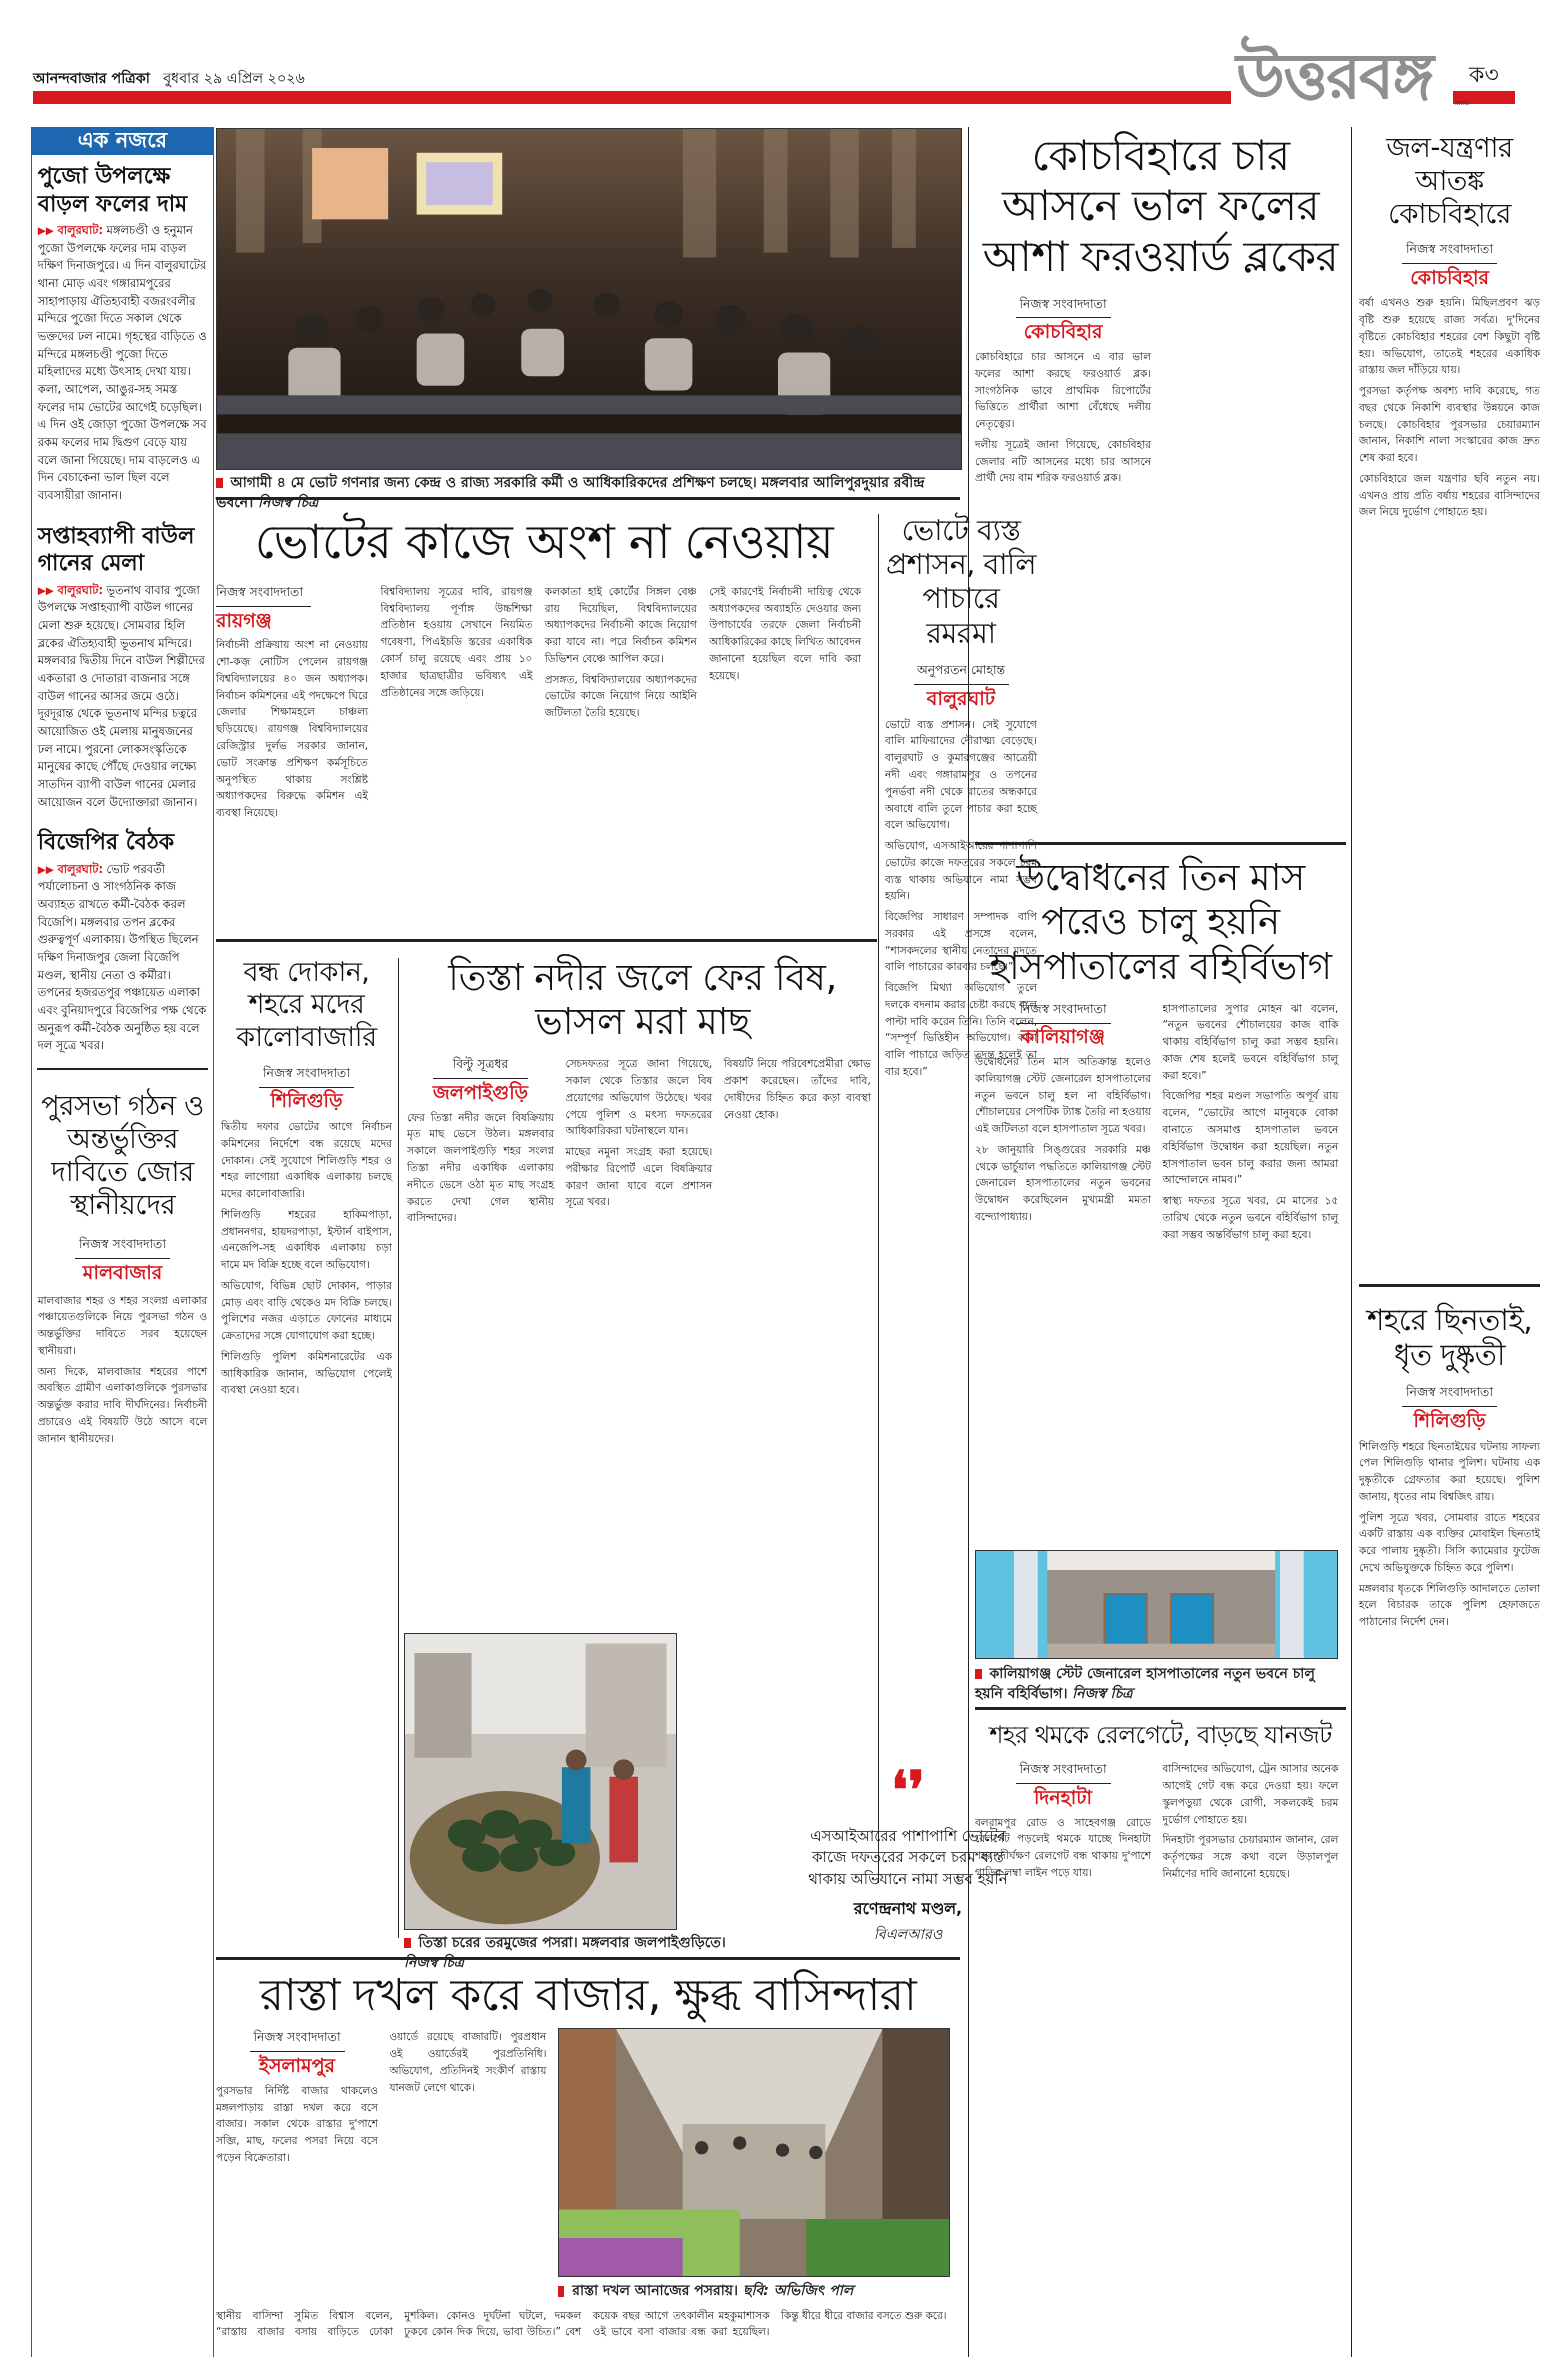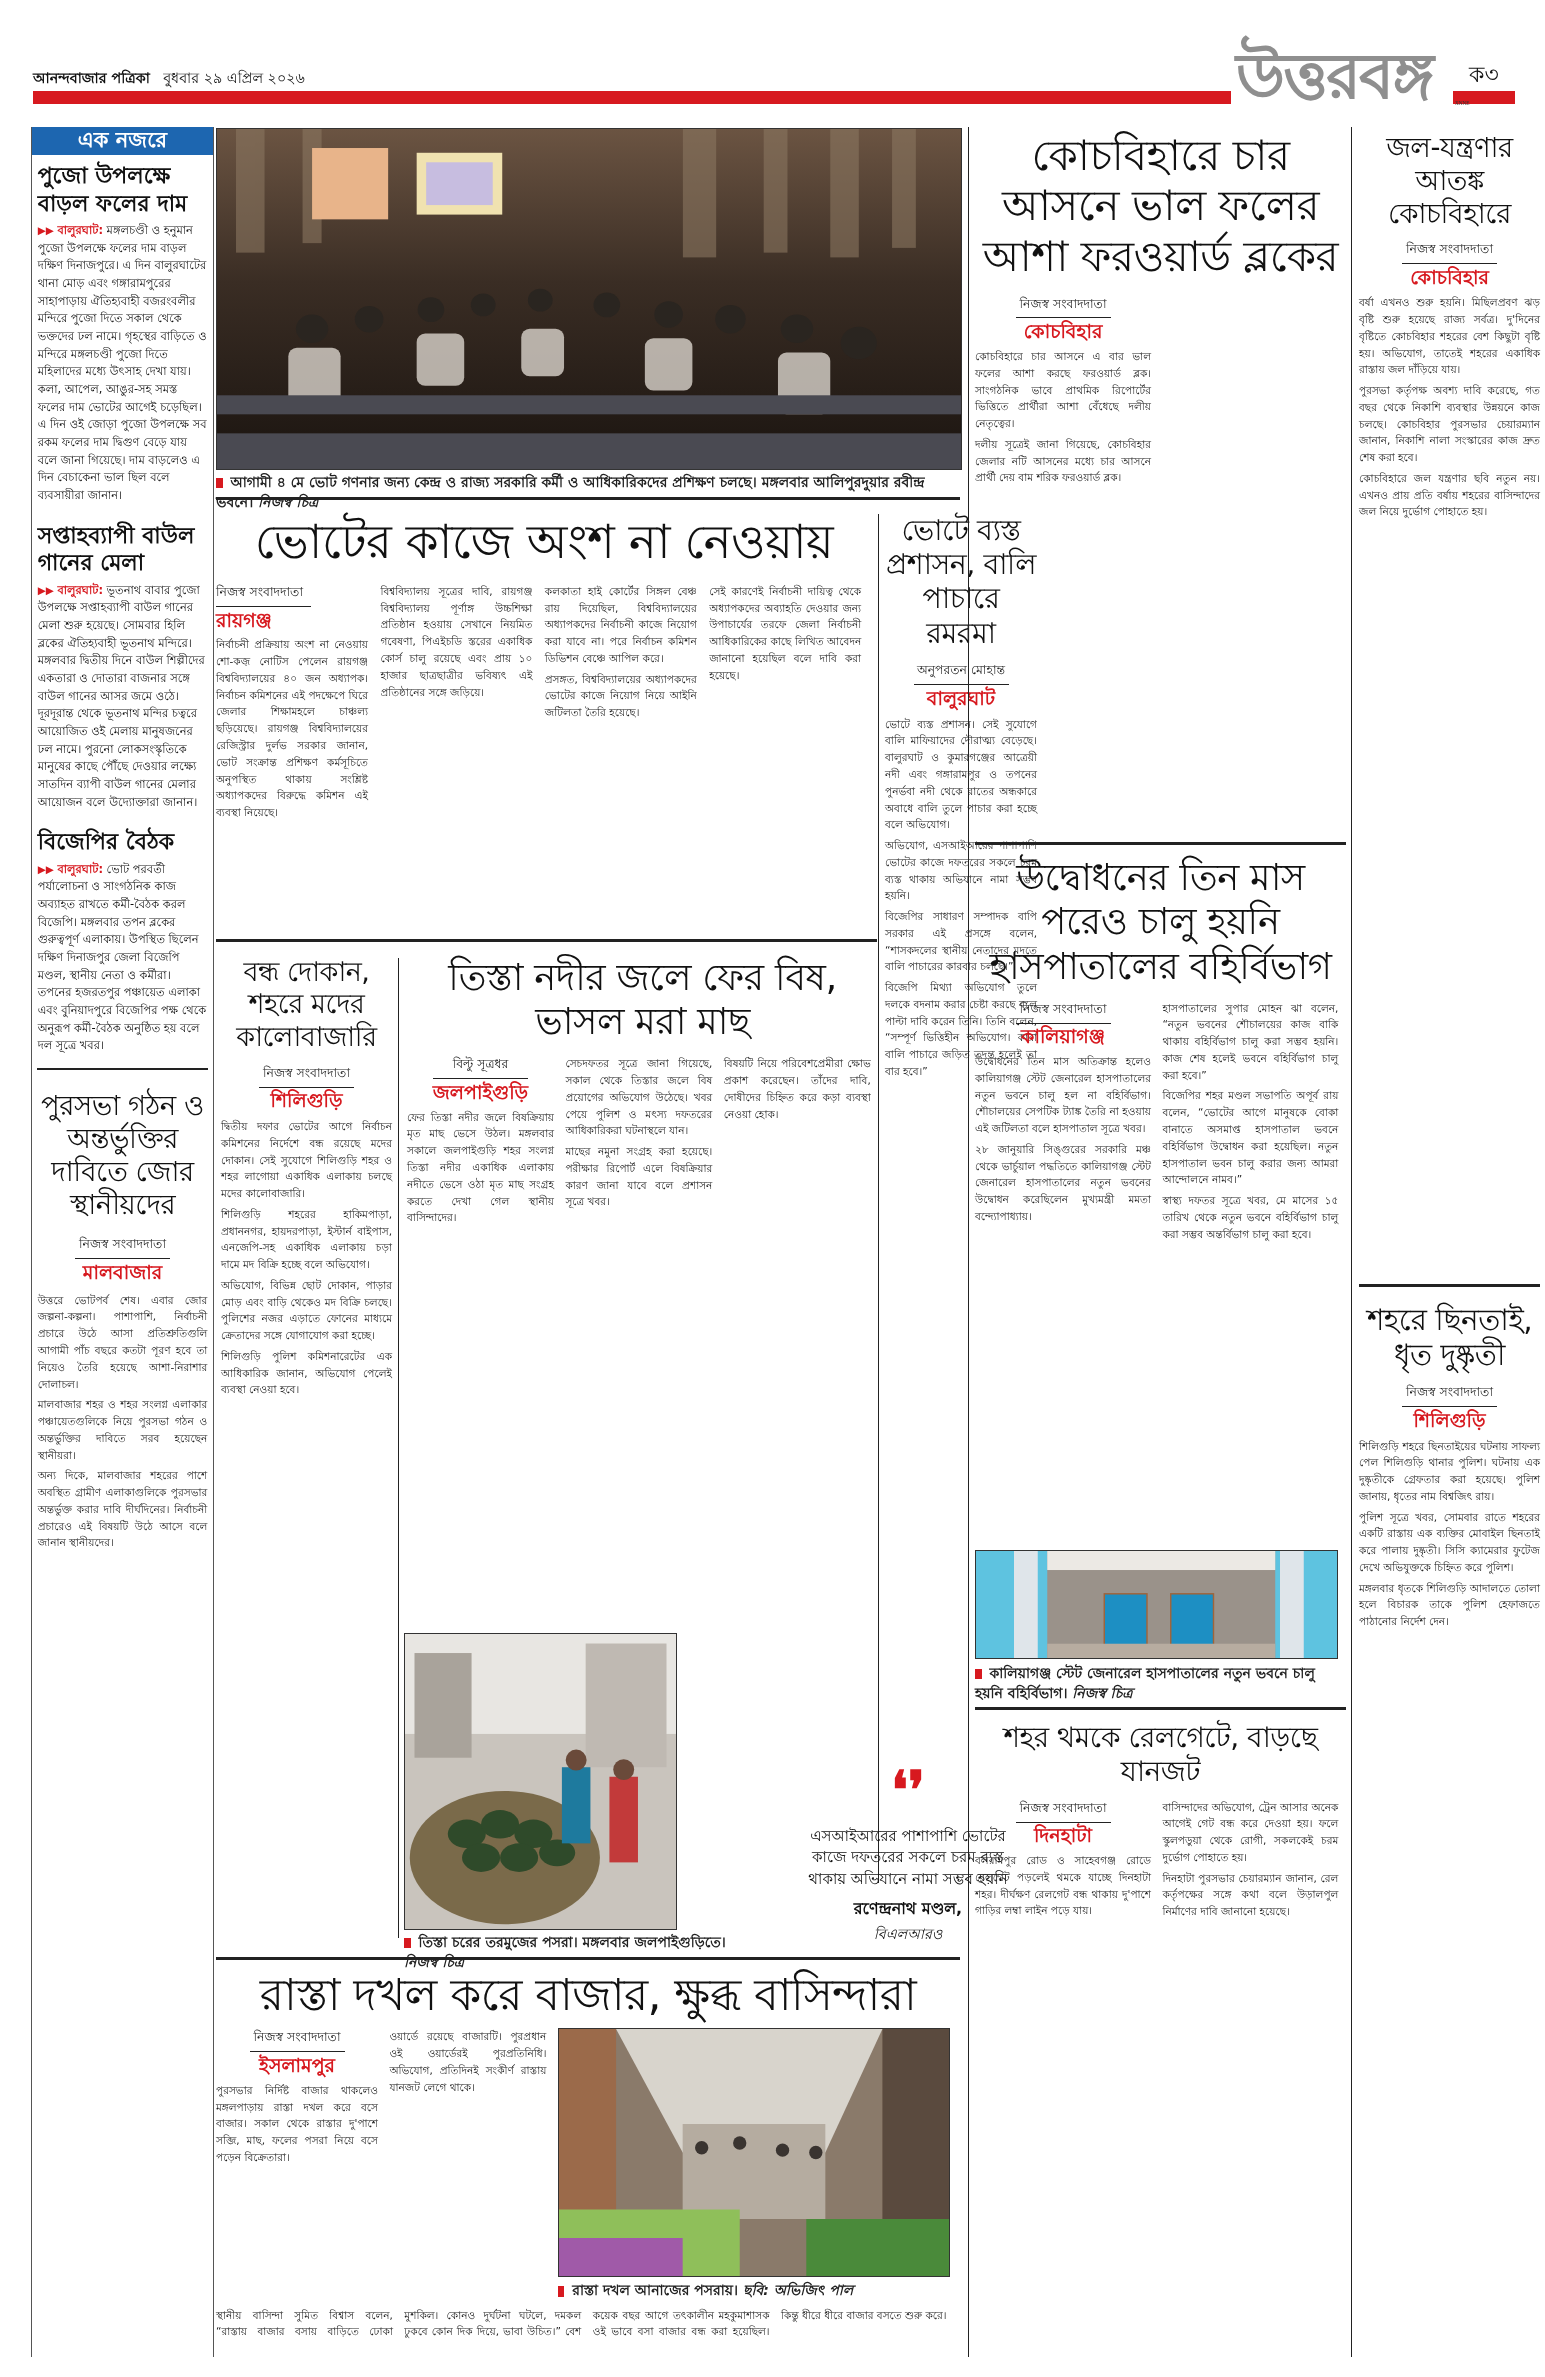--- a/index.html
+++ b/index.html
@@ -79,21 +79,20 @@
   <div class="hrule" style="margin:13.3px 4.8px 0 4.8px;height:1.4px;"></div>
 
   <div style="padding:19px 5.7px 0 5.7px;">
     <div class="hl" style="font-size:27.6px;">পুরসভা গঠন ও অন্তর্ভুক্তির দাবিতে জোর স্থানীয়দের</div>
     <div style="text-align:center;margin-top:14.3px;">
       <div class="byline">নিজস্ব সংবাদদাতা</div>
       <div class="byline-rule" style="margin:2.9px auto 2.9px auto;"></div>
       <div class="dateline">মালবাজার</div>
     </div>
     <div class="body" style="margin-top:8.6px;">
-      <p style="margin:0 0 3.8px 0;">উত্তরে ভোটপর্ব শেষ। এবার জোর জল্পনা-কল্পনা। পাশাপাশি, নির্বাচনী প্রচারে উঠে আসা প্রতিশ্রুতিগুলি আগামী পাঁচ বছরে কতটা পূরণ হবে তা নিয়েও তৈরি হয়েছে আশা-নিরাশার দোলাচল।</p>
       <p style="margin:0 0 3.8px 0;">মালবাজার শহর ও শহর সংলগ্ন এলাকার পঞ্চায়েতগুলিকে নিয়ে পুরসভা গঠন ও অন্তর্ভুক্তির দাবিতে সরব হয়েছেন স্থানীয়রা।</p>
       <p style="margin:0 0 3.8px 0;">অন্য দিকে, মালবাজার শহরের পাশে অবস্থিত গ্রামীণ এলাকাগুলিকে পুরসভার অন্তর্ভুক্ত করার দাবি দীর্ঘদিনের। নির্বাচনী প্রচারেও এই বিষয়টি উঠে আসে বলে জানান স্থানীয়দের।</p>
     </div>
   </div>
 </div>
 
 <div class="abs photo" style="left:216px;top:128px;width:744px;height:340px;">
   <svg width="744" height="340" viewBox="0 0 1565 715" preserveAspectRatio="none">
     <defs>
       <linearGradient id="hallg" x1="0" y1="0" x2="0" y2="1">
@@ -335,21 +334,21 @@
   </div>
   <div class="body" style="margin-top:6.7px;">
     <p style="margin:0 0 3.8px 0;">শিলিগুড়ি শহরে ছিনতাইয়ের ঘটনায় সাফল্য পেল শিলিগুড়ি থানার পুলিশ। ঘটনায় এক দুষ্কৃতীকে গ্রেফতার করা হয়েছে। পুলিশ জানায়, ধৃতের নাম বিশ্বজিৎ রায়।</p>
     <p style="margin:0 0 3.8px 0;">পুলিশ সূত্রে খবর, সোমবার রাতে শহরের একটি রাস্তায় এক ব্যক্তির মোবাইল ছিনতাই করে পালায় দুষ্কৃতী। সিসি ক্যামেরার ফুটেজ দেখে অভিযুক্তকে চিহ্নিত করে পুলিশ।</p>
     <p style="margin:0;">মঙ্গলবার ধৃতকে শিলিগুড়ি আদালতে তোলা হলে বিচারক তাকে পুলিশ হেফাজতে পাঠানোর নির্দেশ দেন।</p>
   </div>
 </div>
 
 <div class="abs hrule" style="left:975px;top:1707px;width:371px;"></div>
 <div class="abs" style="left:975px;top:1721px;width:371px;">
-  <div class="hl" style="font-size:28px;">শহর থমকে রেলগেটে, বাড়ছে যানজট</div>
+  <div class="hl" style="font-size:24px;">শহর থমকে রেলগেটে, বাড়ছে যানজট</div>
   <div style="display:flex;gap:11.4px;margin-top:10.5px;">
     <div style="width:176px;">
       <div style="text-align:center;">
         <div class="byline">নিজস্ব সংবাদদাতা</div>
         <div class="byline-rule" style="margin:2.9px auto;"></div>
         <div class="dateline">দিনহাটা</div>
       </div>
       <p class="body" style="margin:5.7px 0 3.8px 0;">বলরামপুর রোড ও সাহেবগঞ্জ রোডে রেলগেট পড়লেই থমকে যাচ্ছে দিনহাটা শহর। দীর্ঘক্ষণ রেলগেট বন্ধ থাকায় দু'পাশে গাড়ির লম্বা লাইন পড়ে যায়।</p>
     </div>
     <div style="width:176px;" class="body">

